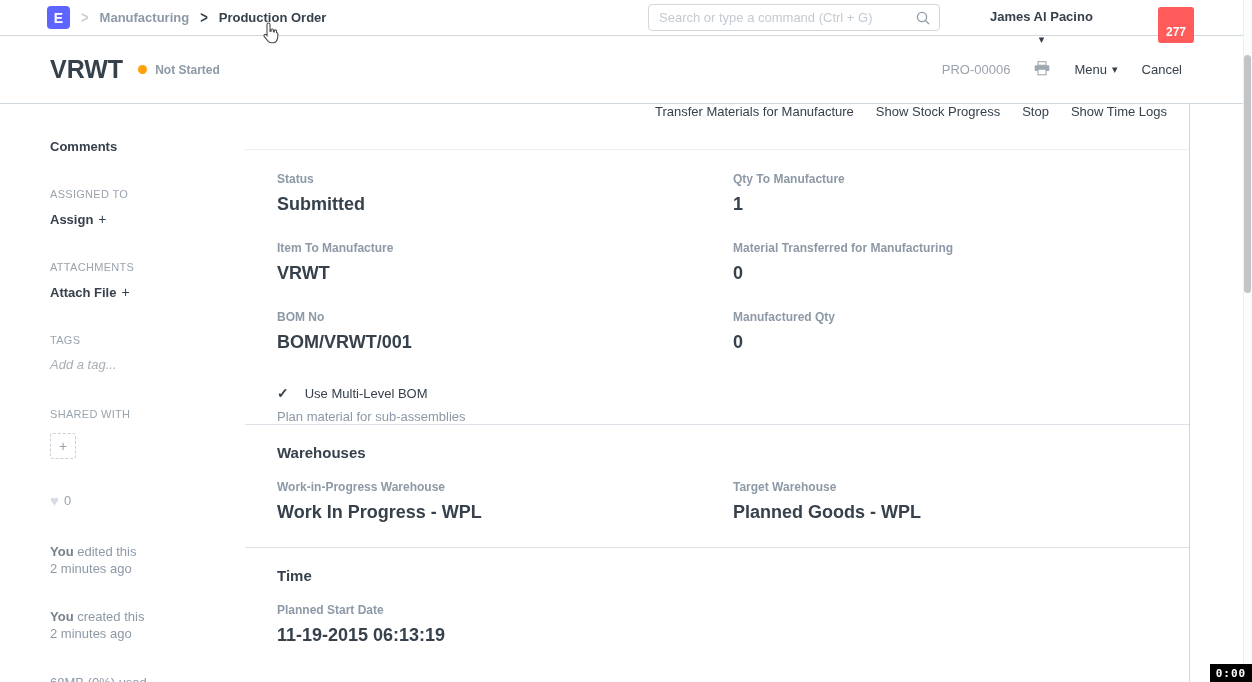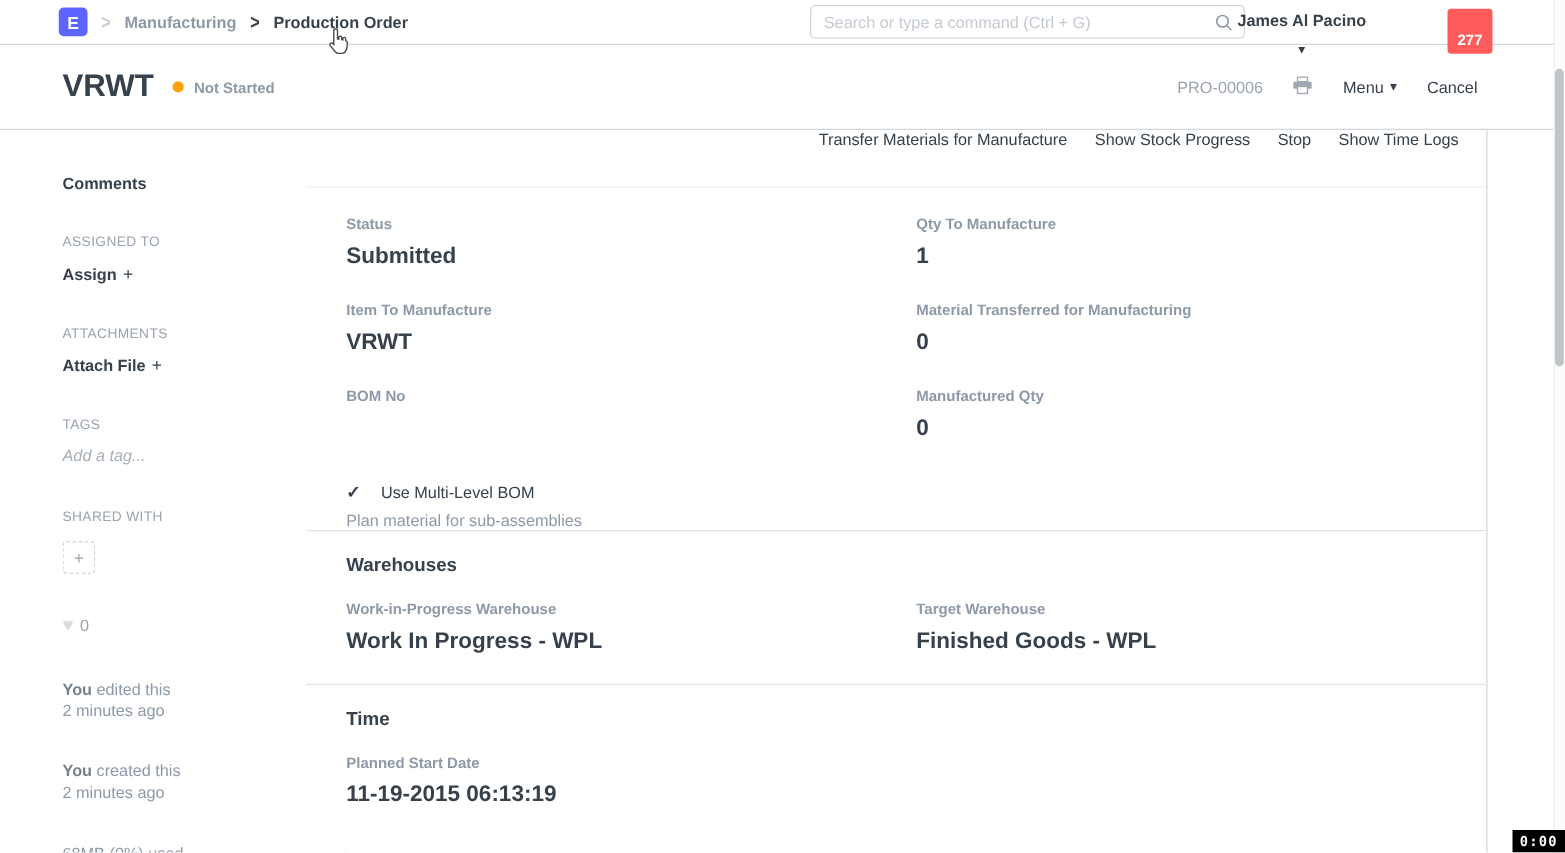--- a/index.html
+++ b/index.html
@@ -15,21 +15,21 @@
   
   .navbar { position:absolute; top:0; left:0; right:0; height:36px; background:#fff; border-bottom:1px solid var(--border,#d1d8dd); z-index:5; }
   .crumbs { position:absolute; left:47px; top:0; height:35px; display:flex; align-items:center; gap:11px; font-size:13px; font-weight:700; }
   .logo { width:23px; height:23px; background:var(--accent,#5e64ff); border-radius:4px; color:#fff; font-size:14px; font-weight:700; display:flex; align-items:center; justify-content:center; cursor:pointer; }
   .chev { font-weight:700; font-size:13px; transform:scaleY(1.25); }
   .chev.light { color:#c7ced5; }
   .chev.dark { color:#36414c; }
   .crumb-muted { color:var(--text_muted,#8d99a6); cursor:pointer; }
   .crumb-dark { color:var(--text_dark,#36414c); cursor:pointer; }
 
-  .search-wrap { position:absolute; left:648px; top:4px; width:348px; height:27px; border:1px solid var(--border,#d1d8dd); border-radius:4px; background:#fff; display:flex; align-items:center; }
+  .search-wrap { position:absolute; left:648px; top:4px; width:292px; height:27px; border:1px solid var(--border,#d1d8dd); border-radius:4px; background:#fff; display:flex; align-items:center; }
   .search-input { flex:1; border:none; outline:none; background:transparent; font-family:"Liberation Sans",sans-serif; font-size:13px; padding:0 10px; color:#36414c; }
   .search-input::placeholder { color:#c3cad1; }
   .search-icon { margin-right:9px; display:flex; }
 
   .user-menu { position:absolute; left:990px; top:0; height:35px; display:flex; align-items:center; gap:9px; cursor:pointer;flex-direction:column; }
   .avatar { width:23px; height:23px; border-radius:4px; background:#2e2e30; position:relative; overflow:hidden; }
   .avatar .head { position:absolute; left:7px; top:4px; width:9px; height:9px; border-radius:50%; background:#8f8a84; }
   .avatar .body { position:absolute; left:4px; top:13px; width:15px; height:10px; border-radius:6px 6px 0 0; background:#6d6963; }
   .user-name { font-size:13px; font-weight:700; color:#36414c; }
   .caret { font-size:11px; color:#36414c; }
@@ -215,20 +215,21 @@
       <div class="field">
         <div class="field-label">Item To Manufacture</div>
         <div class="field-value">VRWT</div>
       </div>
       <div class="field">
         <div class="field-label">Material Transferred for Manufacturing</div>
         <div class="field-value">0</div>
       </div>
       <div class="field">
         <div class="field-label">BOM No</div>
+        <div class="field-value">BOM/VRWT/001</div>
       </div>
       <div class="field">
         <div class="field-label">Manufactured Qty</div>
         <div class="field-value">0</div>
       </div>
     </div>
 
     <div class="checkbox-row">
       <span class="tick">✓</span>
       <span>Use Multi-Level BOM</span>
@@ -238,21 +239,21 @@
 
   <div class="section">
     <div class="section-title">Warehouses</div>
     <div class="fgrid">
       <div class="field">
         <div class="field-label">Work-in-Progress Warehouse</div>
         <div class="field-value">Work In Progress - WPL</div>
       </div>
       <div class="field">
         <div class="field-label">Target Warehouse</div>
-        <div class="field-value">Finished Goods - WPL</div>
+        <div class="field-value">Planned Goods - WPL</div>
       </div>
     </div>
   </div>
 
   <div class="section">
     <div class="section-title">Time</div>
     <div class="fgrid">
       <div class="field">
         <div class="field-label">Planned Start Date</div>
         <div class="field-value">11-19-2015 06:13:19</div>

